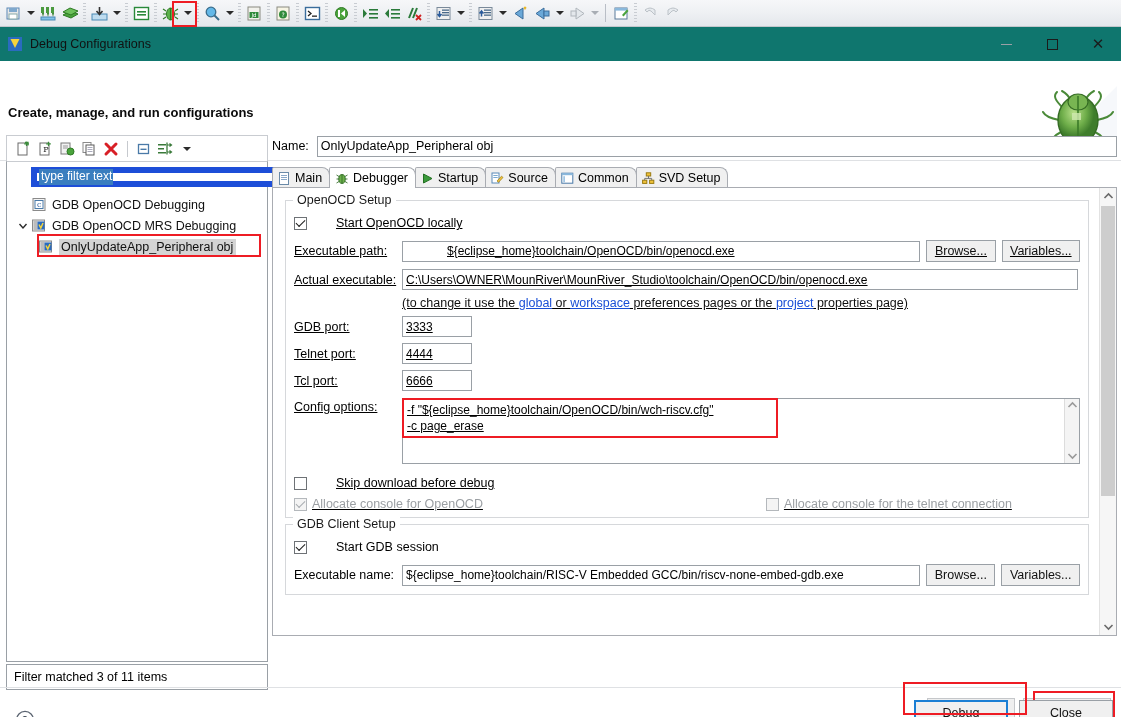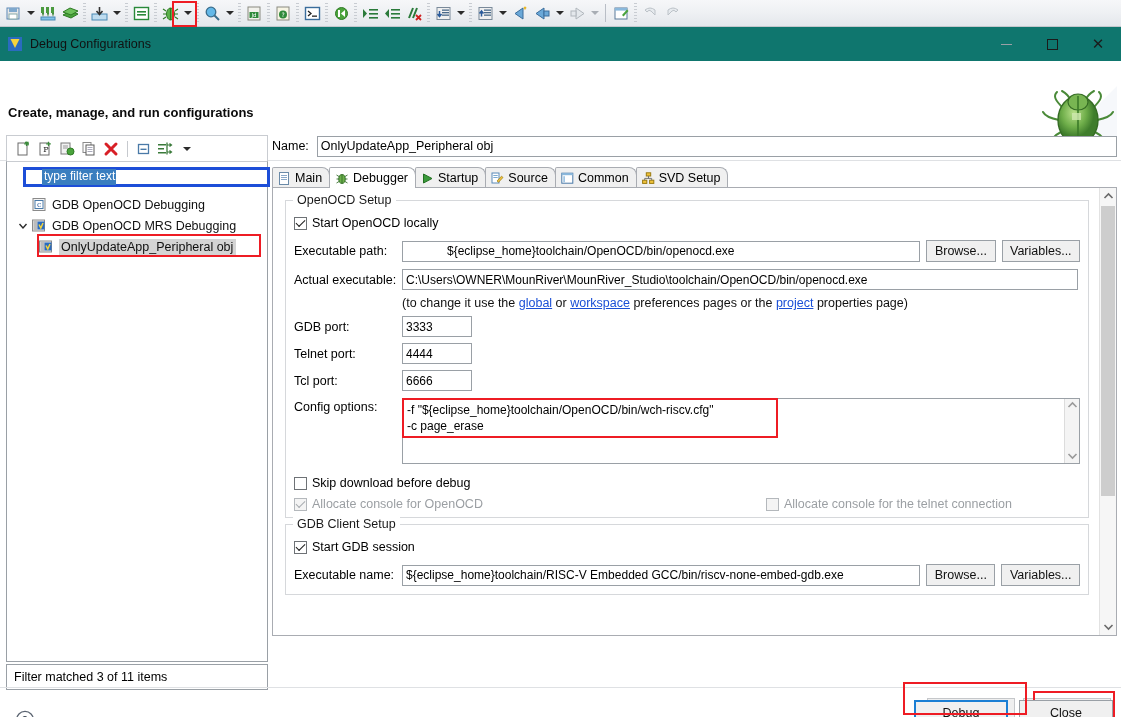--- a/index.html
+++ b/index.html
@@ -84,23 +84,23 @@
     padding-left: 5px;
   }
   .lp-toolbar .ic { width: 22px; height: 22px; display:flex; align-items:center; justify-content:center; }
   .lp-sep { width: 1px; height: 16px; background: #c6c9ce; margin: 0 5px; }
 
   .lp-body {
     position: relative; height: 501px; border: 1px solid #9aa0a6; background: #ffffff;
     border-top: 1px solid #c9ccd1;
   }
   .filter-box {
-    position: absolute; left: 16px; top: 5px; width: 247px; height: 20px;
-    border: 3px solid #1d4ed8; background: #ffffff;
-    display: flex; align-items: center; padding-left: 16px;
+    position: absolute; left: 24px; top: 5px; width: 247px; height: 20px;
+    border: 6px solid #1d4ed8; background: #ffffff;
+    display: flex; align-items: center; padding-left: 2px;
   }
   .filter-sel {
     background: #3a7ebf; color: #ffffff; font-size: 12px; padding: 0 1px 1px 2px; line-height:15px;
   }
   .tree { position: absolute; left: 0; top: 32px; width: 100%; }
   .tree-row { display: flex; align-items: center; height: 21px; padding-left: 8px; position: relative; }
   .tw-arrow { width: 15px; display: flex; align-items: center; justify-content: center; }
   .tw-arrow svg { display: block; }
   .tree-ico { width: 18px; height: 16px; display: flex; align-items: center; justify-content: center; margin-right: 4px;}
   .tree-label { font-size: 12.5px; color: #101010; }
@@ -147,21 +147,21 @@
     height: 449px; margin-top: -1px;
   }
   .content-inner { position: absolute; left: 0; top: 0; right: 17px; bottom: 0; padding: 8px 10px 0 12px; }
 
   .group { position: relative; border: 1px solid #d6d8db; margin-top: 9px; padding: 12px 8px 8px 8px; }
   .group > .glabel {
     position: absolute; left: 7px; top: -8px; background: #ffffff; padding: 0 4px;
     font-size: 12.5px; color: #1a1a1a;
   }
 
-  .cb-row { display: flex; align-items: center; height: 20px; }
+  .cb-row { display: flex; align-items: center; height: 20px; gap: 24px; }
   .cbox {
     width: 13px; height: 13px; border: 1px solid #6e7276; background: #ffffff;
     display: inline-flex; align-items: center; justify-content: center; margin-right: 5px;
     flex: none;
   }
   .cbox.checked::after {
     content: ''; width: 8px; height: 4px; border-left: 1.6px solid #1b1b1b; border-bottom: 1.6px solid #1b1b1b;
     transform: rotate(-45deg) translate(1px,-1px);
   }
   .cbox.disabled { border-color: #b4b8bc; background: #f4f4f4; }
@@ -687,21 +687,21 @@
               <path d="M6.5 4 L6.5 6.4 M2.7 8.2 L2.7 6.4 L9.7 6.4 L9.7 8.2" stroke="#6a6a6a" stroke-width="0.9" fill="none"></path>
             </svg>
         </span>
         <span>SVD Setup</span>
       </div>
     </div>
 
     <div class="tab-content">
       <div class="content-inner">
 
-        <div class="group" style="margin-top:4px; padding-bottom:6px;">
+        <div class="group" style="margin-top:4px; padding-bottom:6px;text-decoration:underline;">
           <div class="glabel">OpenOCD Setup</div>
 
           <div class="cb-row">
             <span class="cbox checked"></span>
             <span class="cb-label">Start OpenOCD locally</span>
           </div>
 
           <div class="field-row">
             <span class="fl">Executable path:</span>
             <input class="finput" style="width: 527px; padding-left: 44px;" type="text" value="${eclipse_home}toolchain/OpenOCD/bin/openocd.exe">

